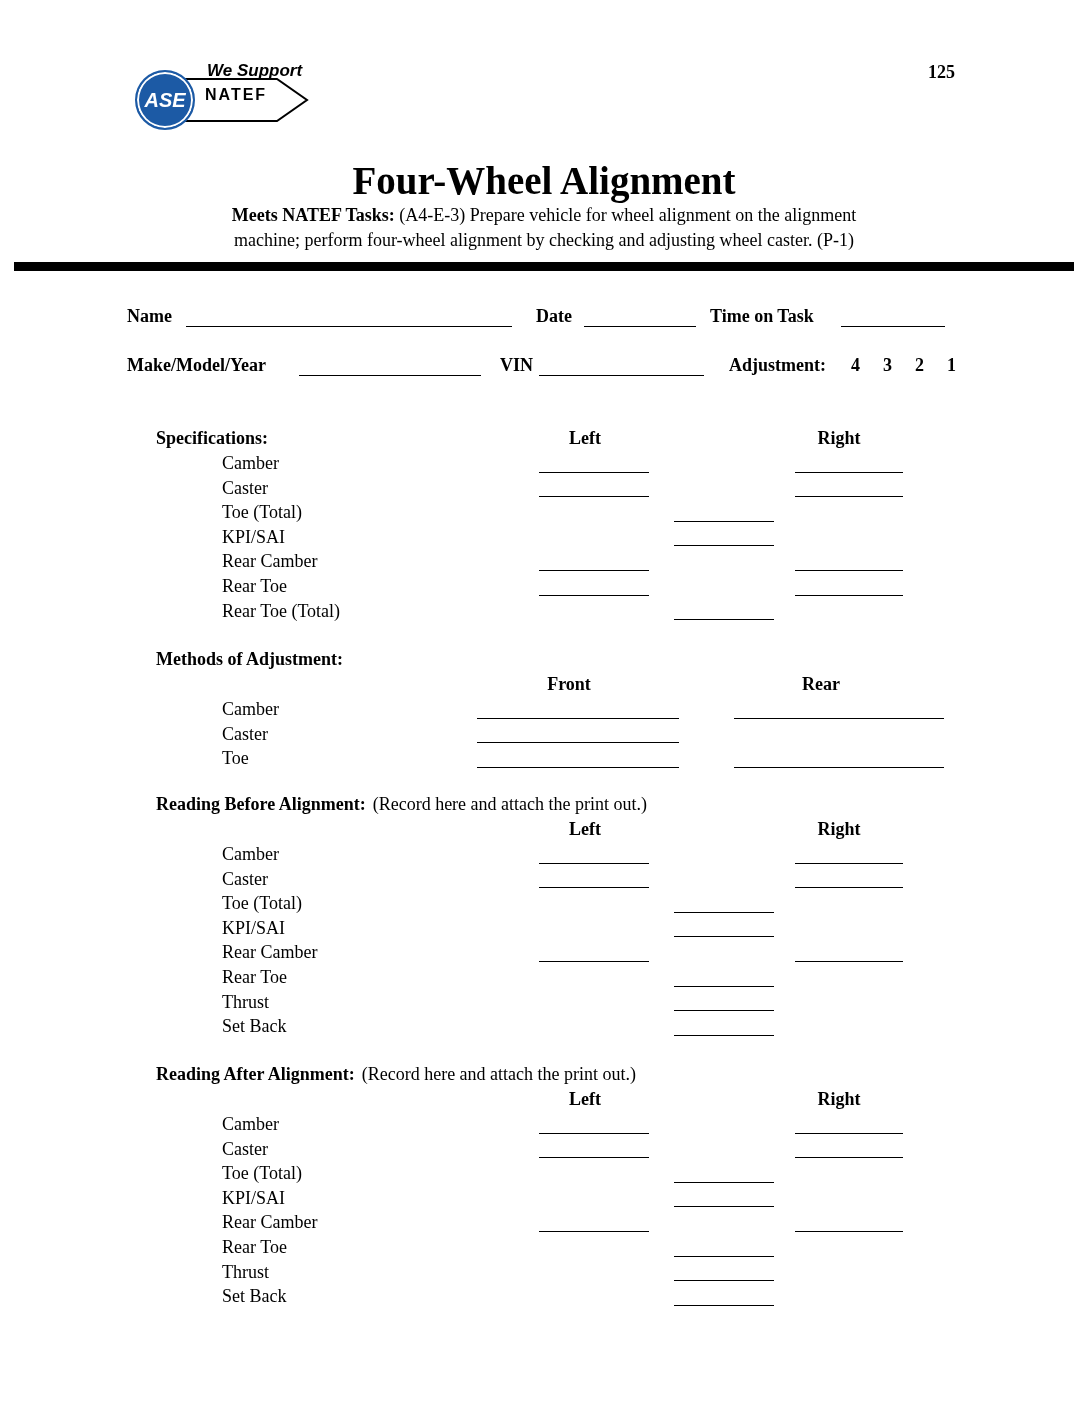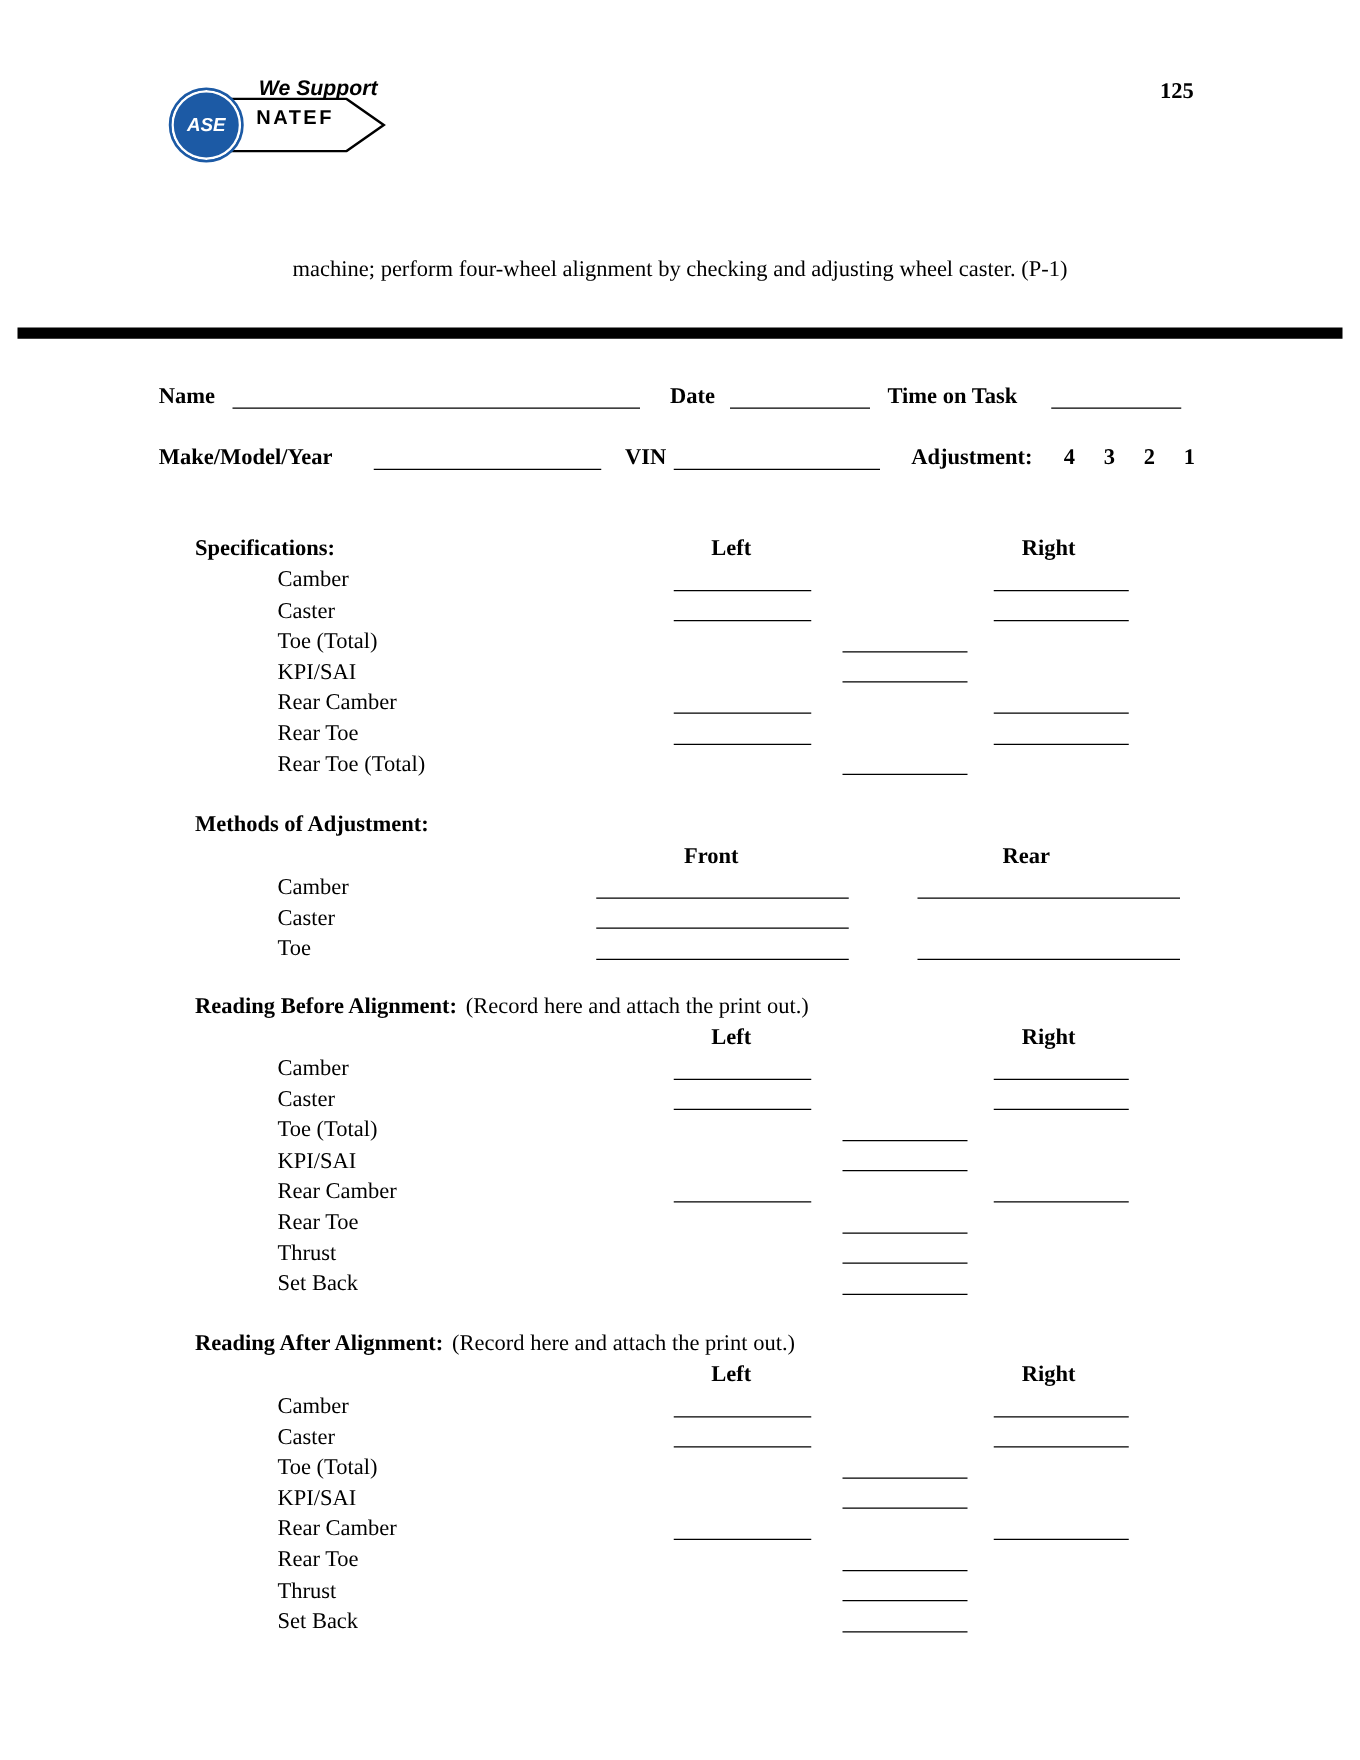--- a/index.html
+++ b/index.html
@@ -14,21 +14,21 @@
   
   .logo { position:absolute; left:133px; top:58px; width:185px; height:82px; }
   .logo-tagline { position:absolute; left:74px; top:3px; font-weight:bold; font-style:italic; font-size:17px; font-family:"Liberation Sans", sans-serif; }
   .logo-banner { position:absolute; left:22px; top:20px; }
   .logo-brand { position:absolute; left:72px; top:28px; font-size:16px; font-weight:bold; letter-spacing:2px; font-family:"Liberation Sans", sans-serif; }
   .logo-badge {
     position:absolute; left:2px; top:12px; width:60px; height:60px; border-radius:50%;
     background:#1c5aa5; border:2px solid #1c5aa5; box-shadow:inset 0 0 0 2px #ffffff;
     display:flex; align-items:center; justify-content:center;
   }
-  .logo-badge span { color:#fff; font-weight:bold; font-style:italic; font-size:15px; font-family:"Liberation Sans", sans-serif; }
+  .logo-badge span { color:#fff; font-weight:bold; font-style:italic; font-size:20px; font-family:"Liberation Sans", sans-serif; }
 
   .title { position:absolute; top:158px; left:0; width:100%; text-align:center; font-size:39px; font-weight:bold; }
   .intro { position:absolute; top:203px; left:0; width:100%; text-align:center; font-size:18px; line-height:25px; }
   .b { font-weight:bold; }
 
   .rule { position:absolute; left:14px; top:262px; width:1060px; height:9px; background:#000; }
 
   .field-row { position:absolute; left:0; width:100%; height:26px; }
   .flabel, .fnum { position:absolute; top:0; font-weight:bold; font-size:18px; line-height:26px; white-space:nowrap; }
   .fline { position:absolute; bottom:2px; height:0; border-bottom:1.5px solid #000; }
@@ -54,22 +54,24 @@
     <div class="logo-tagline">We Support</div>
     <svg class="logo-banner" width="154" height="44" viewBox="0 0 154 44">
       <polygon points="1,1 122,1 152,22 122,43 1,43" fill="#ffffff" stroke="#000000" stroke-width="2"></polygon>
     </svg>
     <div class="logo-brand">NATEF</div>
     <div class="logo-badge" style="background: rgb(28, 90, 165);">
       <span>ASE</span>
     </div>
   </div>
 
+  <h1 class="title">Four-Wheel Alignment</h1>
 
   <div class="intro">
+    <div><span class="b">Meets NATEF Tasks:</span><span> (A4-E-3)  Prepare vehicle for wheel alignment on the alignment</span></div>
     <div>machine; perform four-wheel alignment by checking and adjusting wheel caster.  (P-1)</div>
   </div>
 
   <div class="rule"></div>
 
   <div class="field-row" style="top:303px">
     <span class="flabel" style="left:127px">Name</span>
     <span class="fline" style="left:186px;width:326px"></span>
     <span class="flabel" style="left:536px">Date</span>
     <span class="fline" style="left:584px;width:112px"></span>

